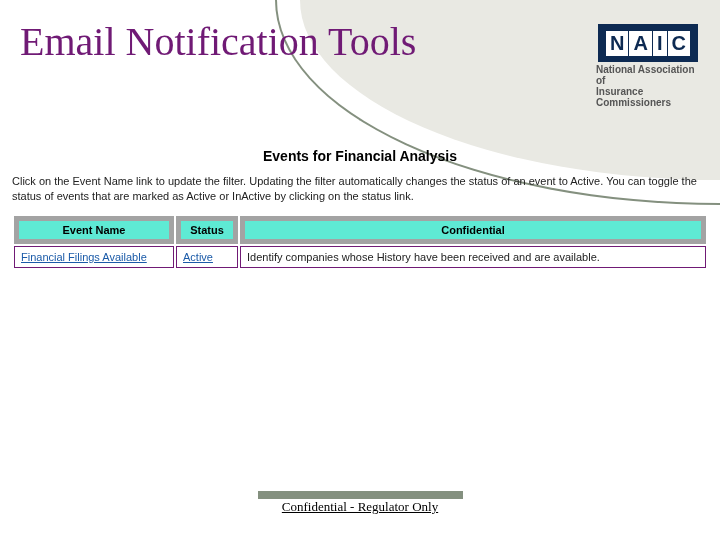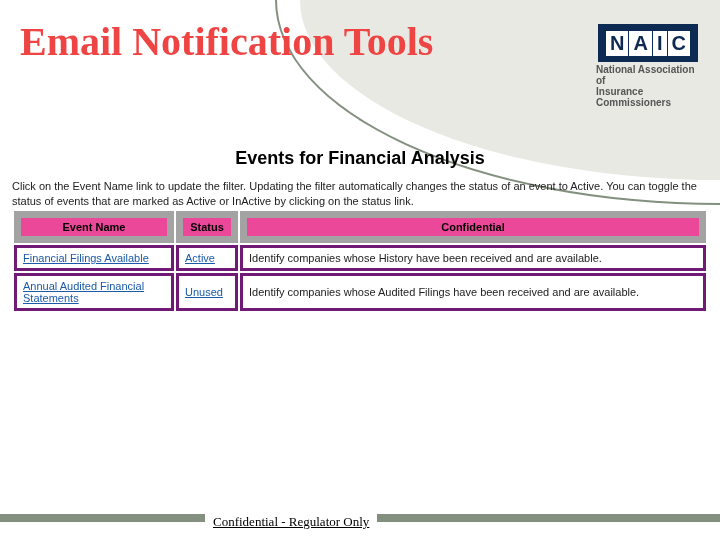--- a/index.html
+++ b/index.html
@@ -37,22 +37,22 @@
     position: relative;
     z-index: 2;
     padding: 20px 20px 0 20px;
     display: flex;
     justify-content: space-between;
     align-items: flex-start;
   }
   .title {
     font-family: "Times New Roman", Times, serif;
     font-size: 40px;
-    font-weight: bold;
-    color: #ef4444;
+    font-weight: normal;
+    color: #701a75;
     line-height: 1.1;
   }
   .logo-wrap {
     display: flex;
     flex-direction: column;
     align-items: center;
     margin-top: 4px;
   }
   .logo-box {
     width: 100px;
@@ -86,63 +86,66 @@
     width: 104px;
   }
   .content {
     position: relative;
     z-index: 1;
     padding: 40px 12px 0 12px;
   }
   .events-title {
     text-align: center;
     font-weight: bold;
-    font-size: 18px;
+    font-size: 14px;
     margin-bottom: 10px;
   }
   .intro {
     font-size: 11px;
     color: #222;
     line-height: 1.35;
+    margin-bottom: 10px;
   }
   table.events {
     width: 100%;
     border-collapse: separate;
     border-spacing: 2px;
     font-size: 11px;
   }
   table.events th {
-    border: 7px solid #a3a3a3;
+    border: 5px solid #a3a3a3;
     padding: 3px 4px;
-    background: #ec4899;
+    background: #5eead4;
     font-weight: bold;
     text-align: center;
     color: #000;
   }
   table.events td {
-    border: 3px solid #701a75;
+    border: 1px solid #701a75;
     padding: 4px 6px;
     background: #fff;
     vertical-align: middle;
     color: #222;
   }
   .link {
     color: #1a5aa8;
     text-decoration: underline;
     cursor: pointer;
   }
   .col-name { width: 160px; }
   .col-status { width: 62px; text-align: left; }
   .col-desc { }
   .footer {
     position: absolute;
     left: 0;
     right: 0;
-    bottom: 10px;
-    display: flex;
+    bottom: 25px;
+    display: flex;
+    align-items: center;
+    flex-direction: column;
   }
   .footer-left {
     width: 205px;
     height: 8px;
     background: #84907f;
   }
   .footer-mid {
     flex: 0 0 auto;
     margin: 0 8px;
     font-family: "Times New Roman", Times, serif;
@@ -191,25 +194,20 @@
         <th class="col-status">Status</th>
         <th class="col-desc">Confidential</th>
       </tr>
     </thead>
     <tbody>
       <tr>
         <td class="col-name"><span class="link">Financial Filings Available</span></td>
         <td class="col-status"><span class="link">Active</span></td>
         <td class="col-desc">Identify companies whose History have been received and are available.</td>
       </tr>
-      <tr>
-        <td class="col-name"><span class="link">Annual Audited Financial Statements</span></td>
-        <td class="col-status"><span class="link">Unused</span></td>
-        <td class="col-desc">Identify companies whose Audited Filings have been received and are available.</td>
-      </tr>
     </tbody>
   </table>
 </div>
 
 <div class="footer">
   <div class="footer-left"></div>
   <div class="footer-mid">Confidential - Regulator Only</div>
   <div class="footer-right"></div>
 </div>
 

